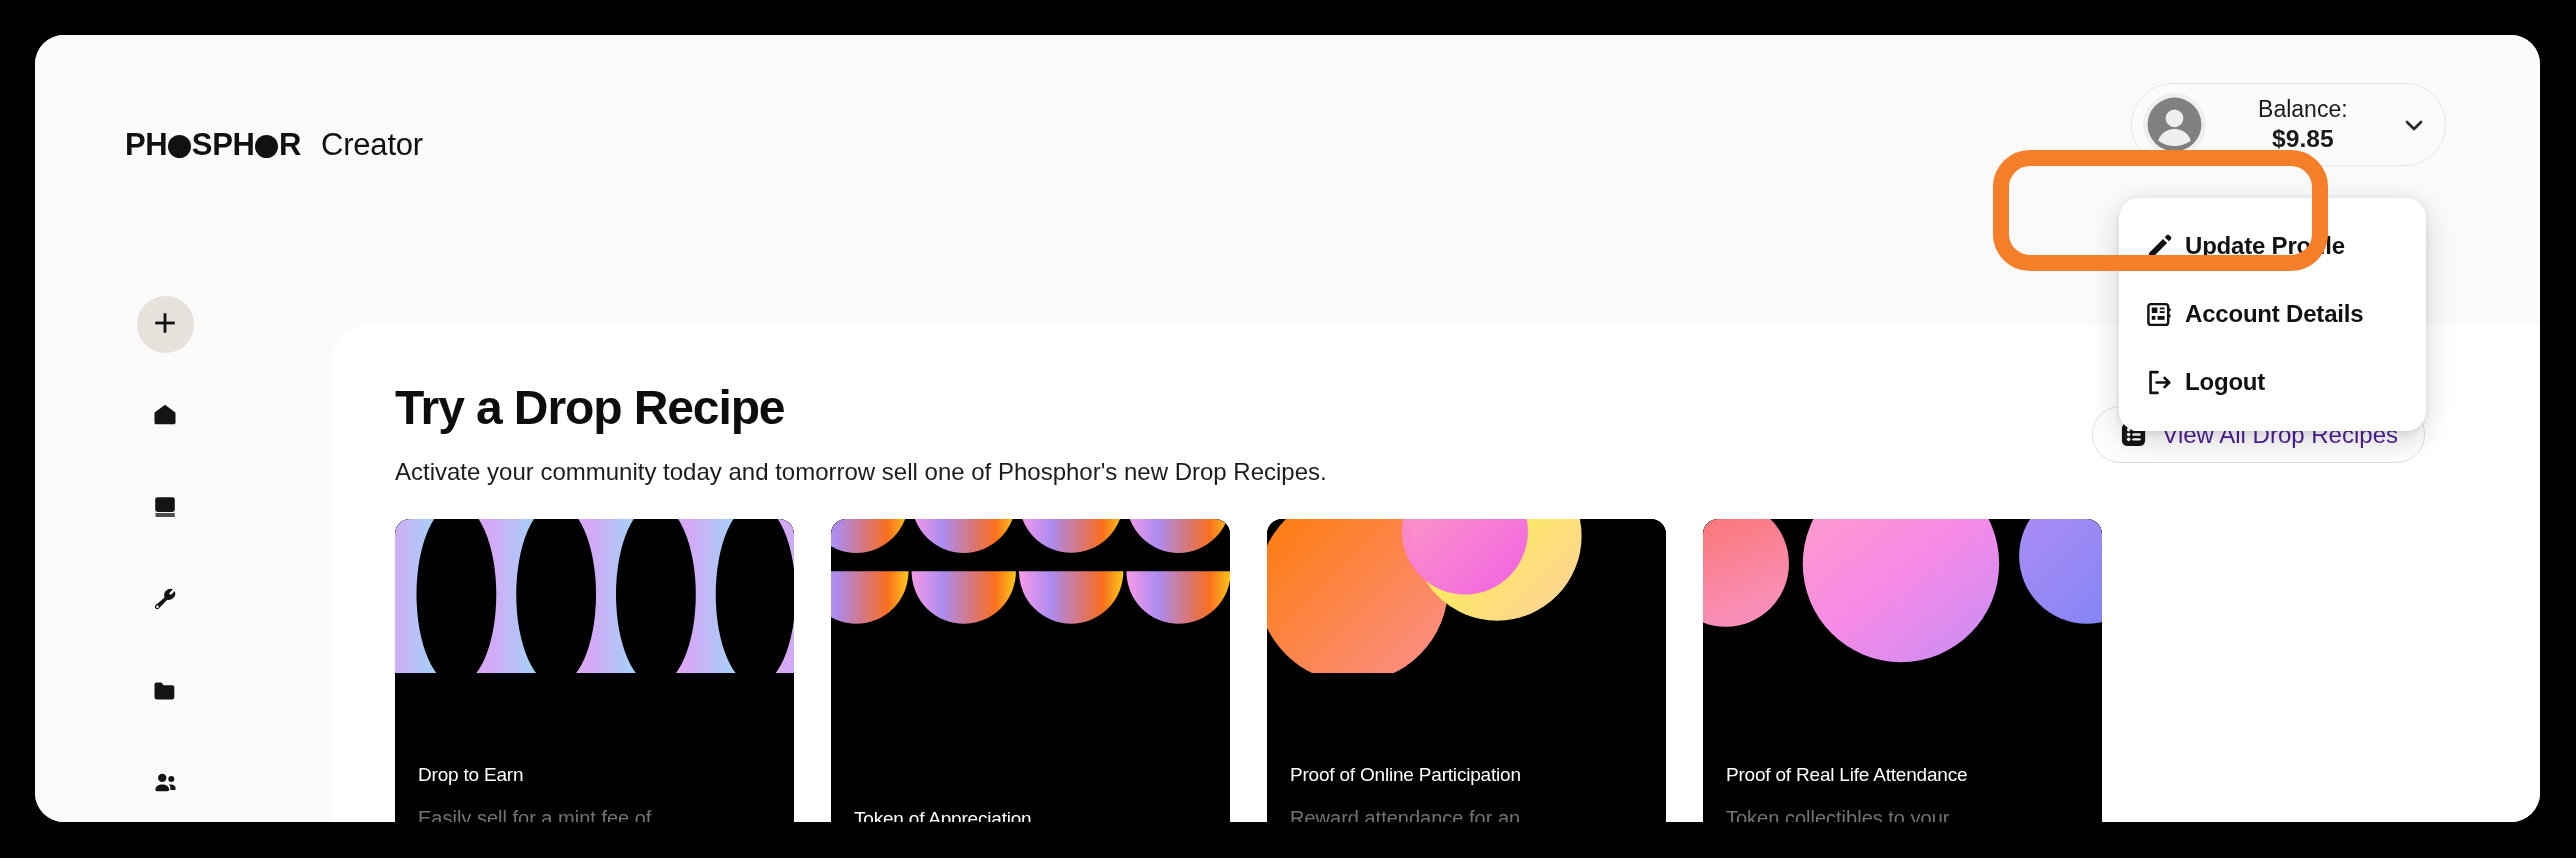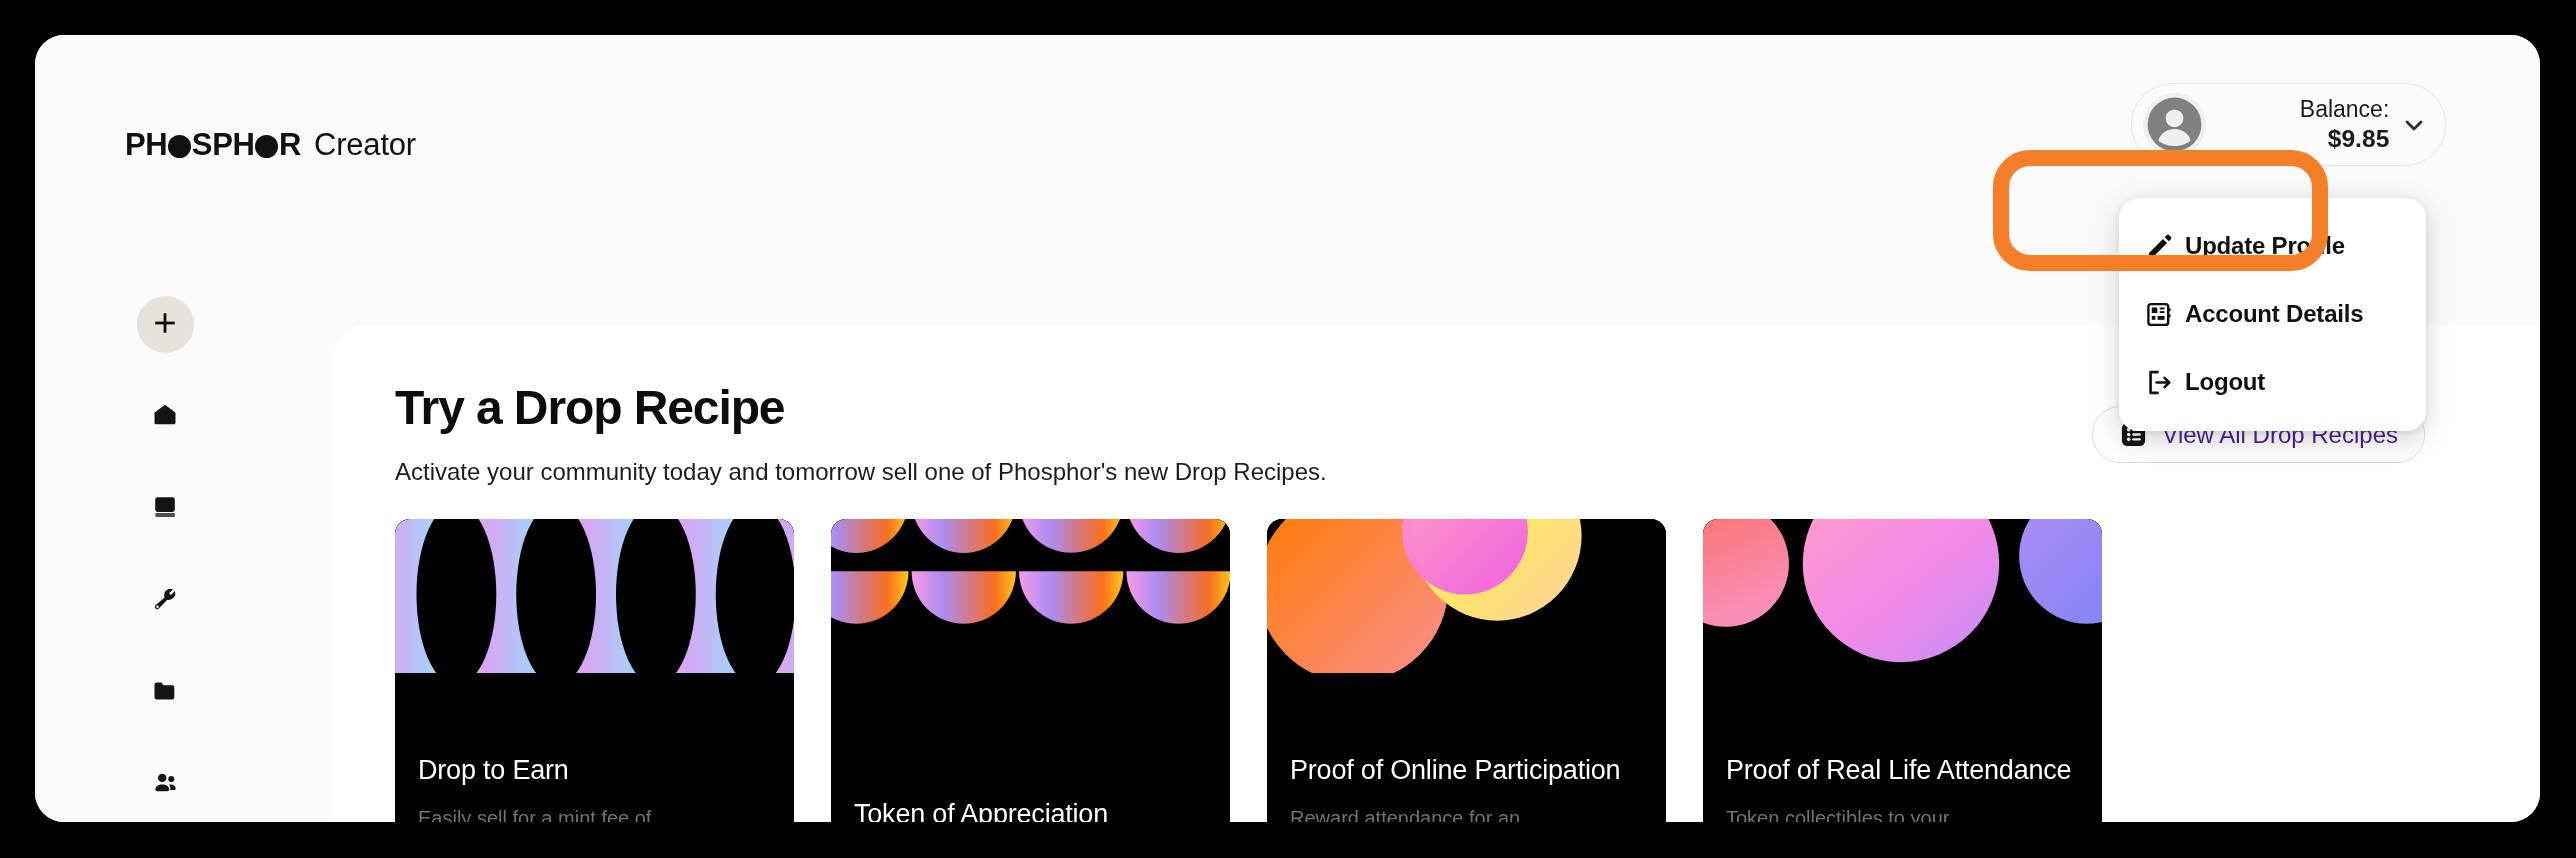--- a/index.html
+++ b/index.html
@@ -41,21 +41,21 @@
     height: 219px;
     background: #fafafa;
   }
 
   #brand {
     position: absolute;
     left: 90px;
     top: 92px;
     display: flex;
     align-items: baseline;
-    gap: 13px;
+    gap: 20px;
     white-space: nowrap;
   }
   #brand .word-mark {
     font-size: 31px;
     font-weight: 800;
     letter-spacing: -0.4px;
     color: #111111;
     display: inline-flex;
     align-items: center;
   }
@@ -100,21 +100,21 @@
     background: #efefef;
     display: flex;
     align-items: center;
     justify-content: center;
     flex: 0 0 auto;
   }
   #account-chip .balance-block {
     flex: 1 1 auto;
     display: flex;
     flex-direction: column;
-    align-items: flex-end;
+    align-items: center;
     line-height: 1.22;
   }
   #account-chip .balance-label {
     font-size: 23px;
     color: #1a1a1a;
     font-weight: 400;
   }
   #account-chip .balance-value {
     font-size: 24.6px;
     color: #1a1a1a;
@@ -276,21 +276,21 @@
   }
   .recipe-card .art svg { display: block; width: 100%; height: 100%; }
   .recipe-card .rc-body {
     position: absolute;
     left: 0;
     bottom: 0;
     width: 100%;
     padding: 0 23px 10.7px 23px;
   }
   .recipe-card .rc-title {
-    font-size: 27px;
+    font-size: 19px;
     color: #ffffff;
     font-weight: 400;
     letter-spacing: -0.2px;
     white-space: nowrap;
   }
   .recipe-card .rc-desc {
     margin-top: 21.5px;
     font-size: 20px;
     color: #737373;
     font-weight: 400;

